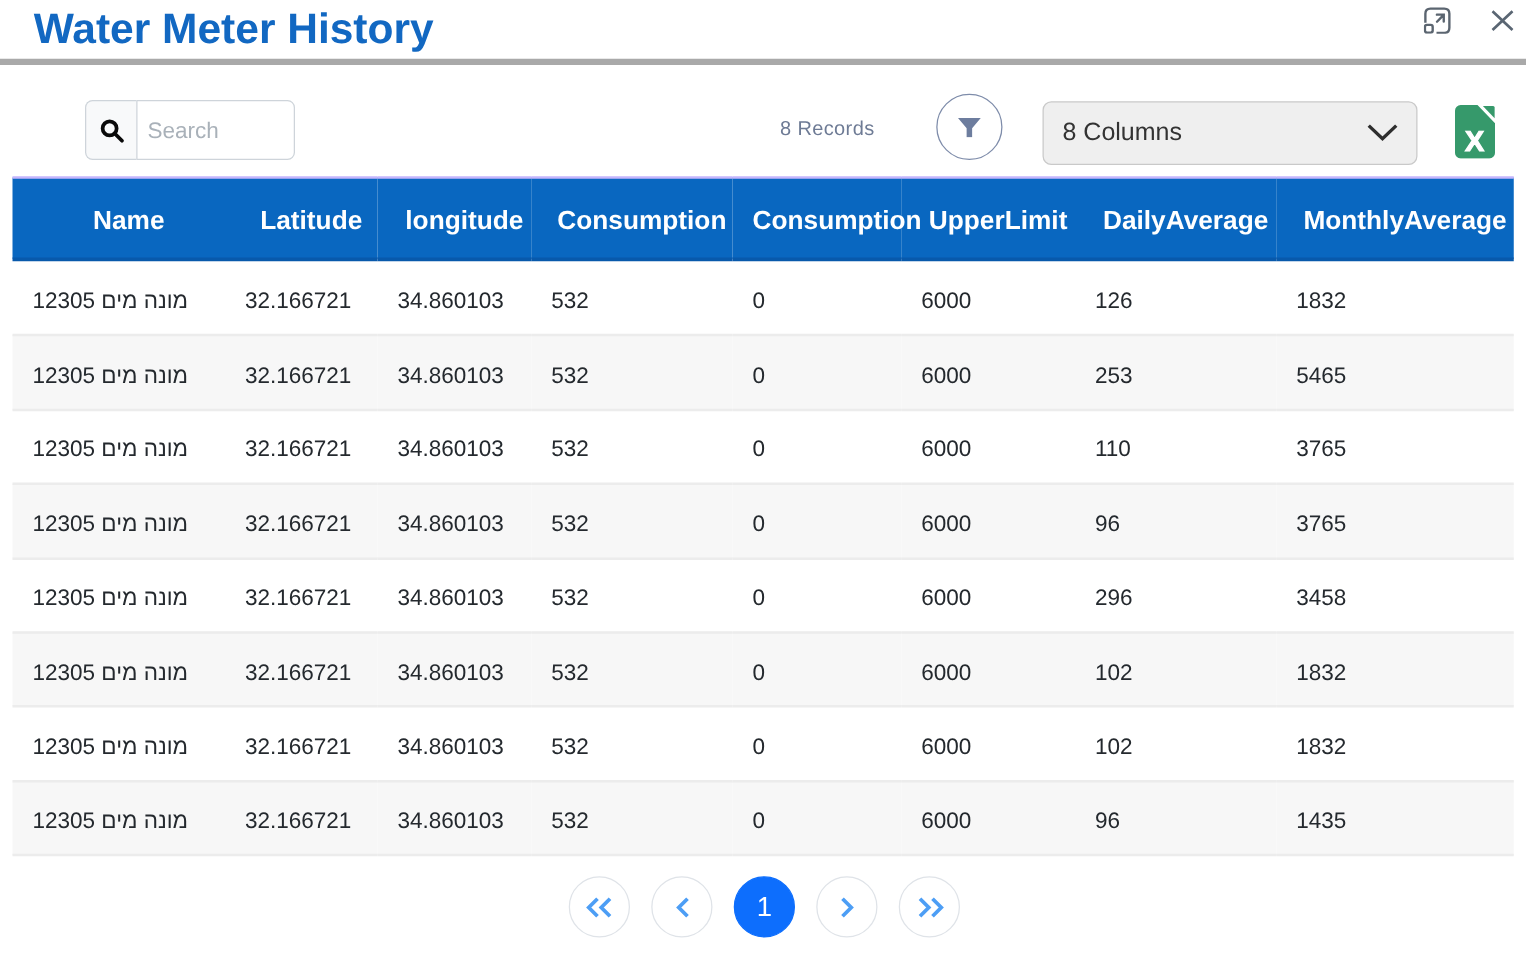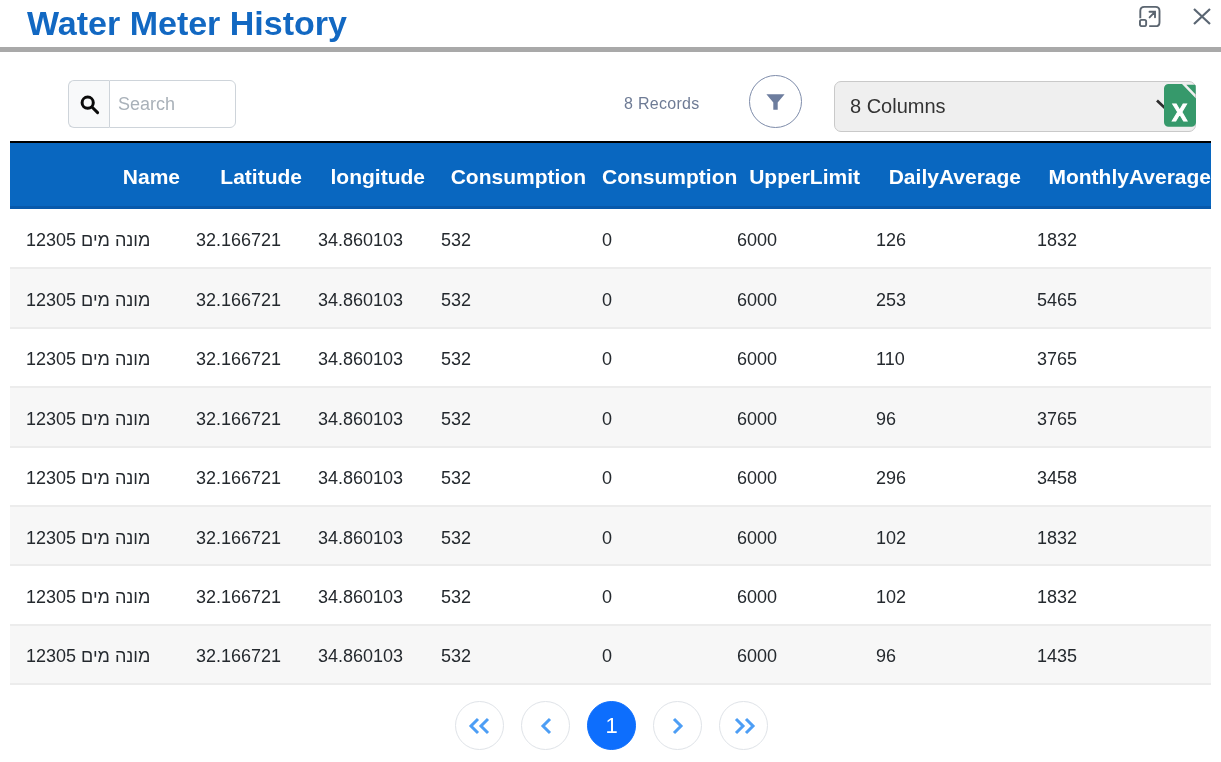--- a/index.html
+++ b/index.html
@@ -9,27 +9,27 @@
   .icn { position:absolute; }
   .divider { height:5px; background:#a9a9a9; }
   
   .toolbar { position:absolute; left:0; top:52px; width:1221px; height:89px; }
   .sgroup { position:absolute; left:28px; top:28px; display:flex; height:48px;padding-left:40px; }
   .sicon { width:41px; background:#f8f9fa; border:1px solid #ced4da; border-right:none; border-radius:6px 0 0 6px; display:flex; align-items:center; justify-content:center; }
   .sinput { width:127px; border:1px solid #ced4da; border-radius:0 6px 6px 0; font-size:18px; padding:0 8px; color:#212529; font-family:"Liberation Sans",sans-serif; outline:none; }
   .sinput::placeholder { color:#a9b1b9; }
   .records { position:absolute; left:624px; top:42.5px; font-size:16px; color:#6e7b95; letter-spacing:0.3px; }
   .fcircle { position:absolute; left:749px; top:23px; width:53px; height:53px; border-radius:50%; border:1.4px solid #7e8caa; display:flex; align-items:center; justify-content:center; }
-  .colsel { position:absolute; left:834px; top:29px; width:362px; height:51px; background:#efefef; border:1px solid #c9c9c9; border-radius:7px; display:flex; align-items:center; }
+  .colsel { position:absolute; left:834px; top:29px; width:300px; height:51px; background:#efefef; border:1px solid #c9c9c9; border-radius:7px; display:flex; align-items:center; }
   .colsel span { font-size:20px; color:#333; margin-left:15px; }
   .chev { position:absolute; right:14px; top:16px; }
   .xlicon { position:absolute; left:1164px; top:32px; }
   
   table { position:absolute; left:10px; top:141px; width:1201px; border-collapse:collapse; table-layout:fixed; }
-  thead th { background:#0967c0; color:#fff; font-size:21px; font-weight:bold; text-align:right; height:65px; padding:5px 0 0 16px; border-top:2px solid #000000; border-bottom:3px solid #0859ab; }
+  thead th { background:#0967c0; color:#fff; font-size:21px; font-weight:bold; text-align:center; height:65px; padding:5px 0 0 16px; border-top:2px solid #c4b5fd; border-bottom:3px solid #0859ab; }
   tbody td { font-size:18px; color:#24292e; height:59.4px; padding:5px 0 0 16px; border-bottom:2px solid #ececec; }
   tbody tr:nth-child(even) td { background:#f7f7f7; }
   tbody tr:first-child td { height:61.4px; }
   
   .pager { position:absolute; left:1px; top:701px; width:1221px; display:flex; justify-content:center; gap:17px; }
   .pbtn { width:49px; height:49px; border-radius:50%; border:1px solid #dfe3e8; background:#fff; display:flex; align-items:center; justify-content:center; }
   .pbtn.active { background:#0d6efd; border-color:#0d6efd; color:#fff; font-size:22px; }
 </style>
 </head>
 <body>

